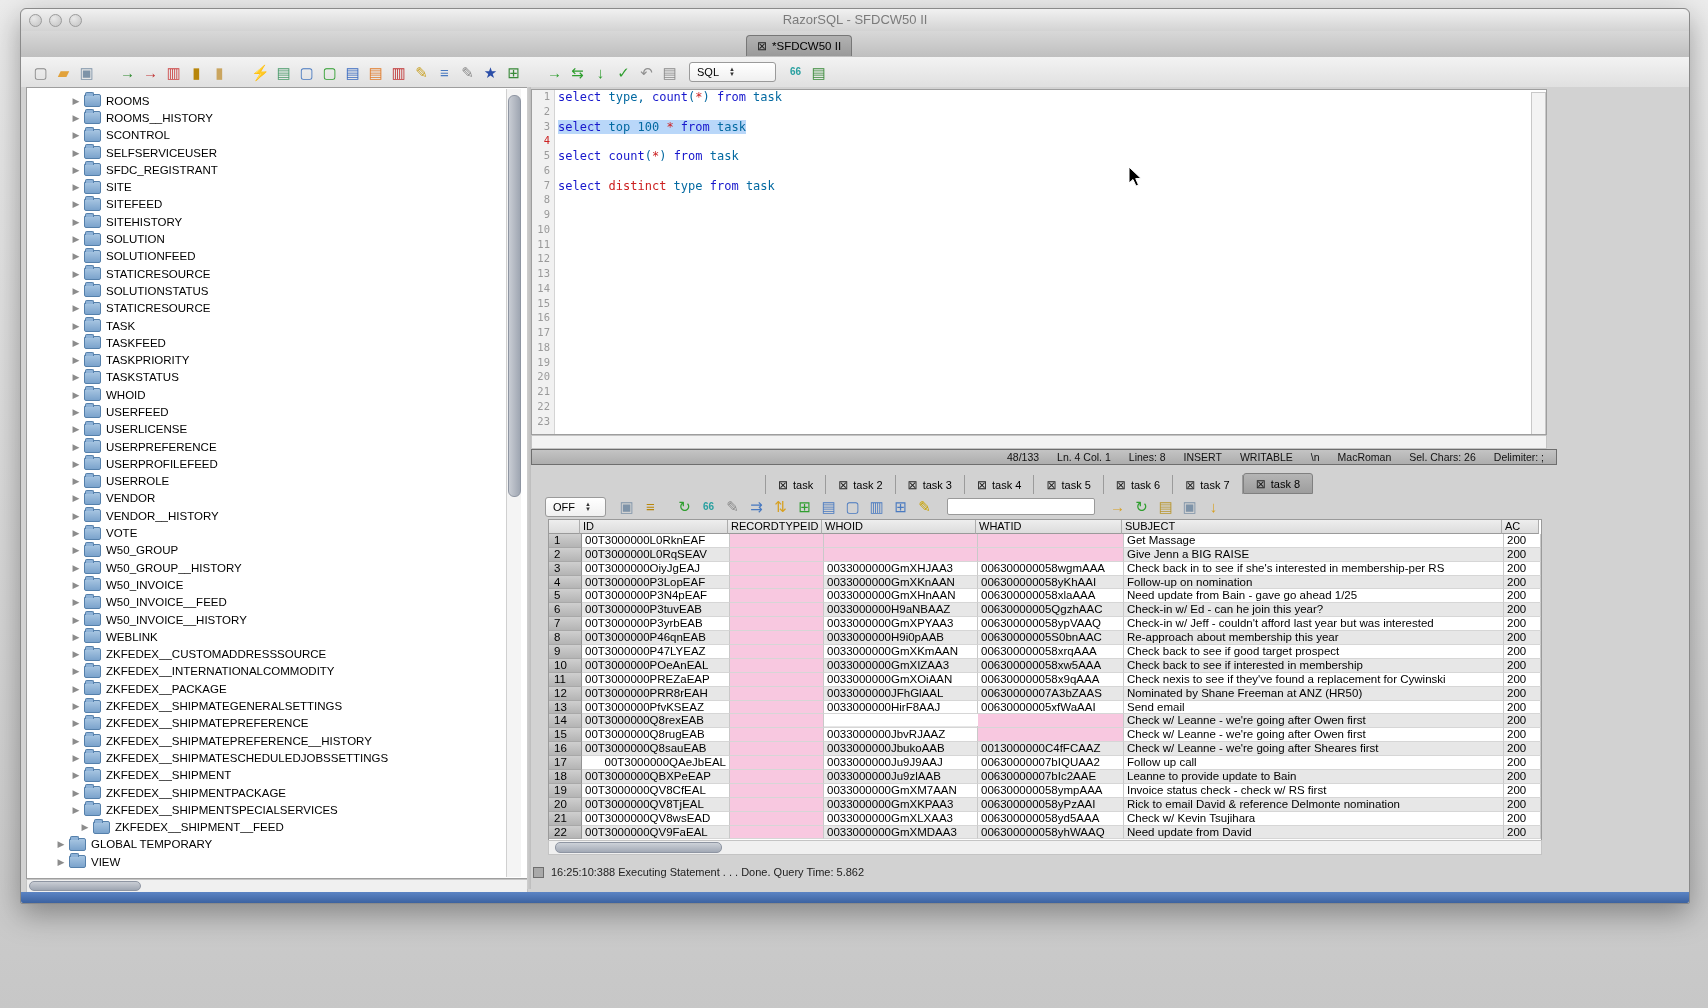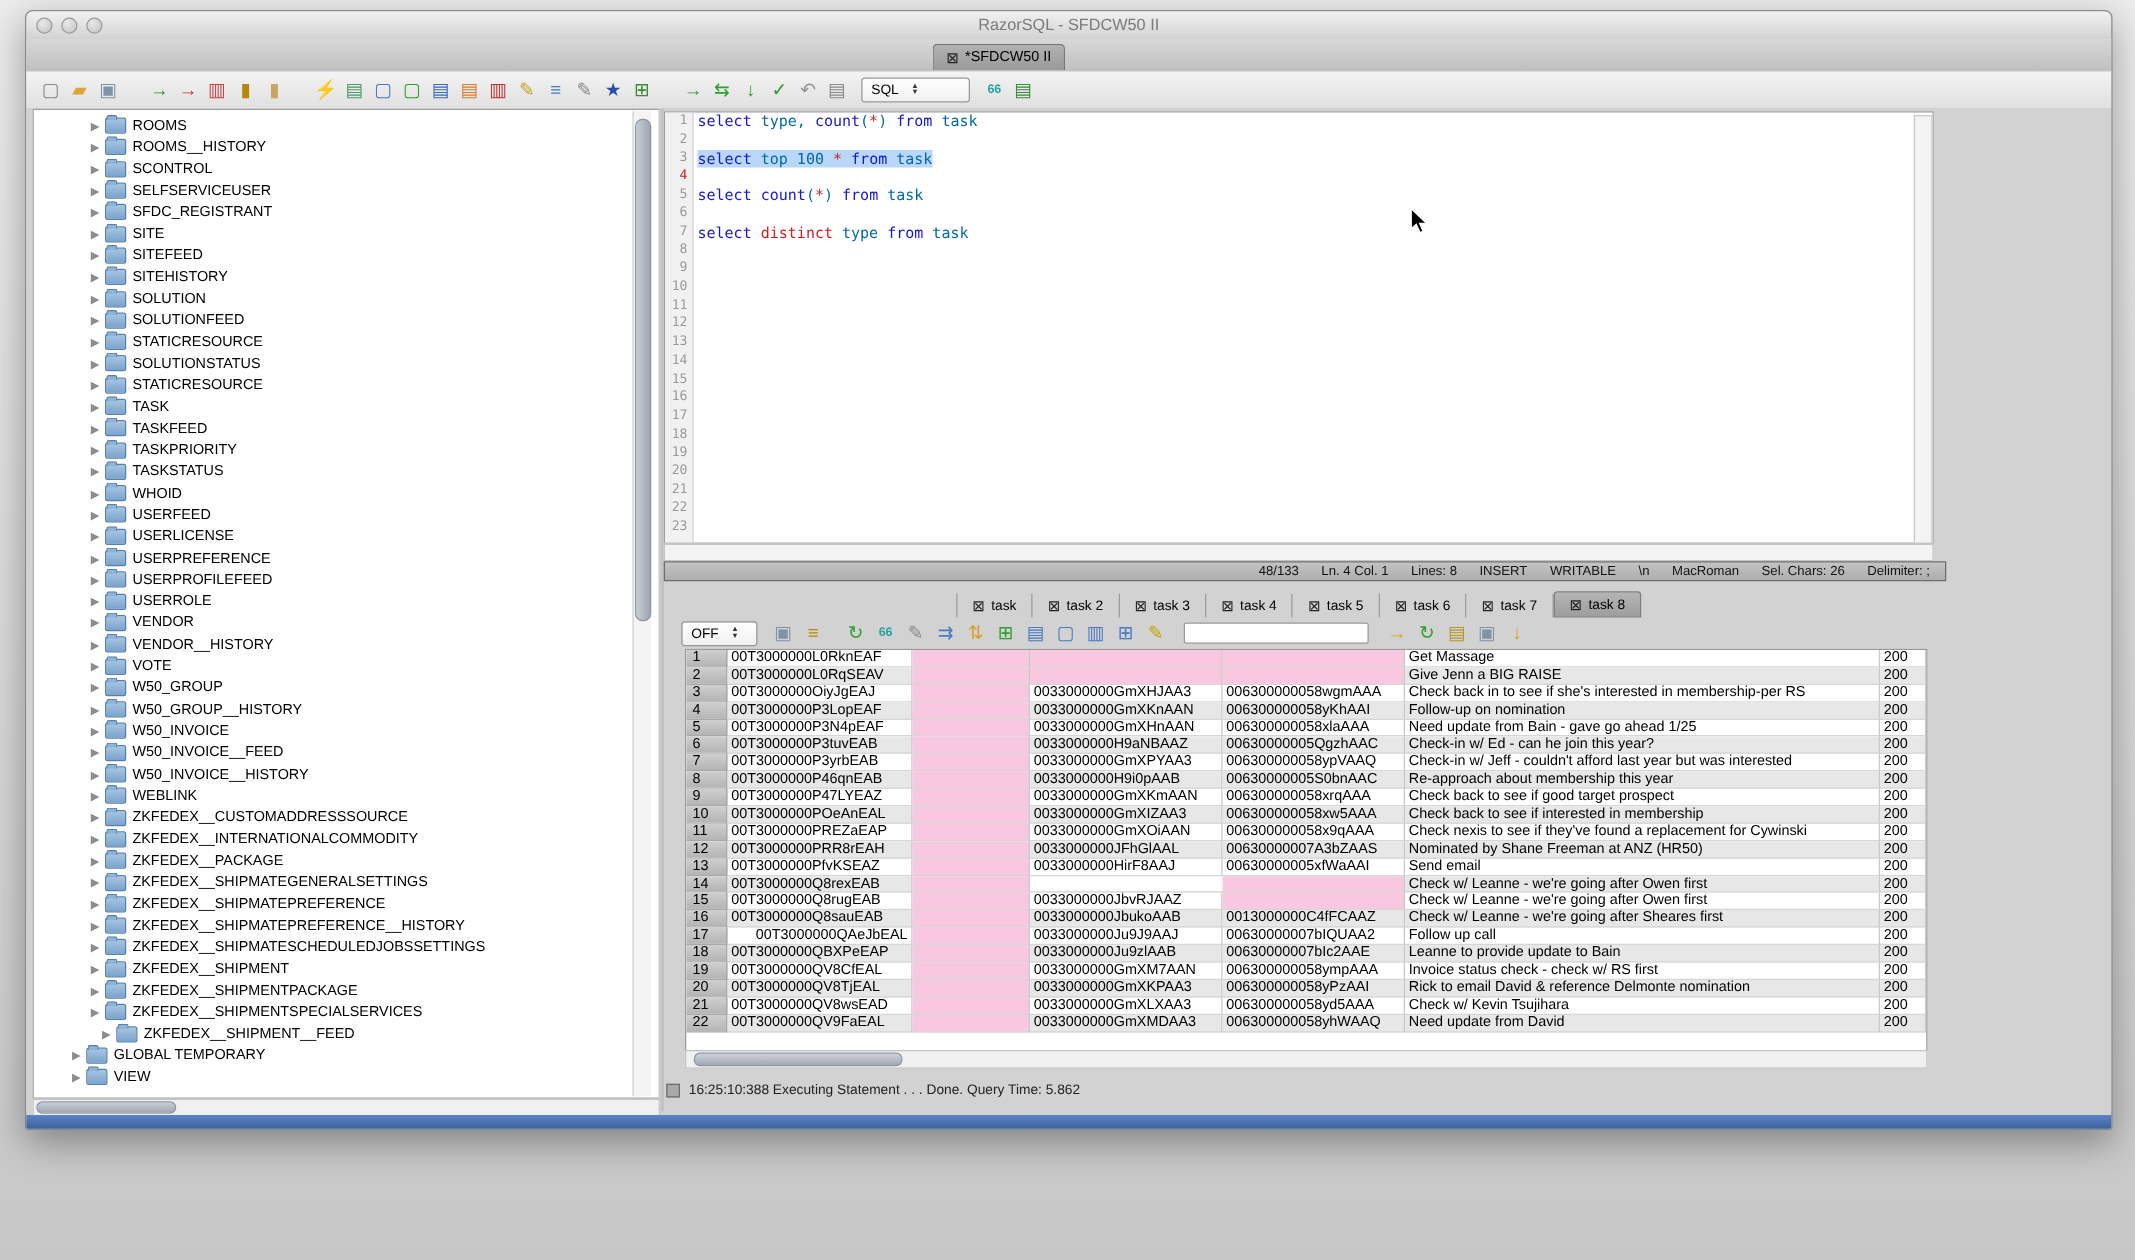--- a/index.html
+++ b/index.html
@@ -558,20 +558,29 @@
         <span id="rtb-right" style="display:flex;align-items:center;gap:5px;">
             <span class="tb-icon" style="color: rgb(215, 160, 33);">→</span>
             <span class="tb-icon" style="color: rgb(47, 158, 47);">↻</span>
             <span class="tb-icon" style="color: rgb(184, 150, 46);">▤</span>
             <span class="tb-icon" style="color: rgb(126, 147, 168);">▣</span>
             <span class="tb-icon" style="color: rgb(215, 160, 33);">↓</span>
           </span>
       </div>
 
       <div class="grid" id="results-grid">
+          <div class="g-row g-head">
+            <div class="g-cell" style="width: 24px;"></div>
+            <div class="g-cell" style="width: 141px;">ID</div>
+            <div class="g-cell" style="width: 87px;">RECORDTYPEID</div>
+            <div class="g-cell" style="width: 147px;">WHOID</div>
+            <div class="g-cell" style="width: 139px;">WHATID</div>
+            <div class="g-cell" style="width: 373px;">SUBJECT</div>
+            <div class="g-cell" style="width: 30px;">AC</div>
+          </div>
           <div class="g-row row-odd">
             <div class="g-cell g-num" style="width: 24px;">1</div>
             <div class="g-cell" style="width: 141px;">00T3000000L0RknEAF</div>
             <div class="g-cell null-cell" style="width: 87px;"></div>
             <div class="g-cell null-cell" style="width: 147px;"></div>
             <div class="g-cell null-cell" style="width: 139px;"></div>
             <div class="g-cell" style="width: 373px;">Get Massage</div>
             <div class="g-cell" style="width: 30px;">200</div>
           </div>
           <div class="g-row row-even">

